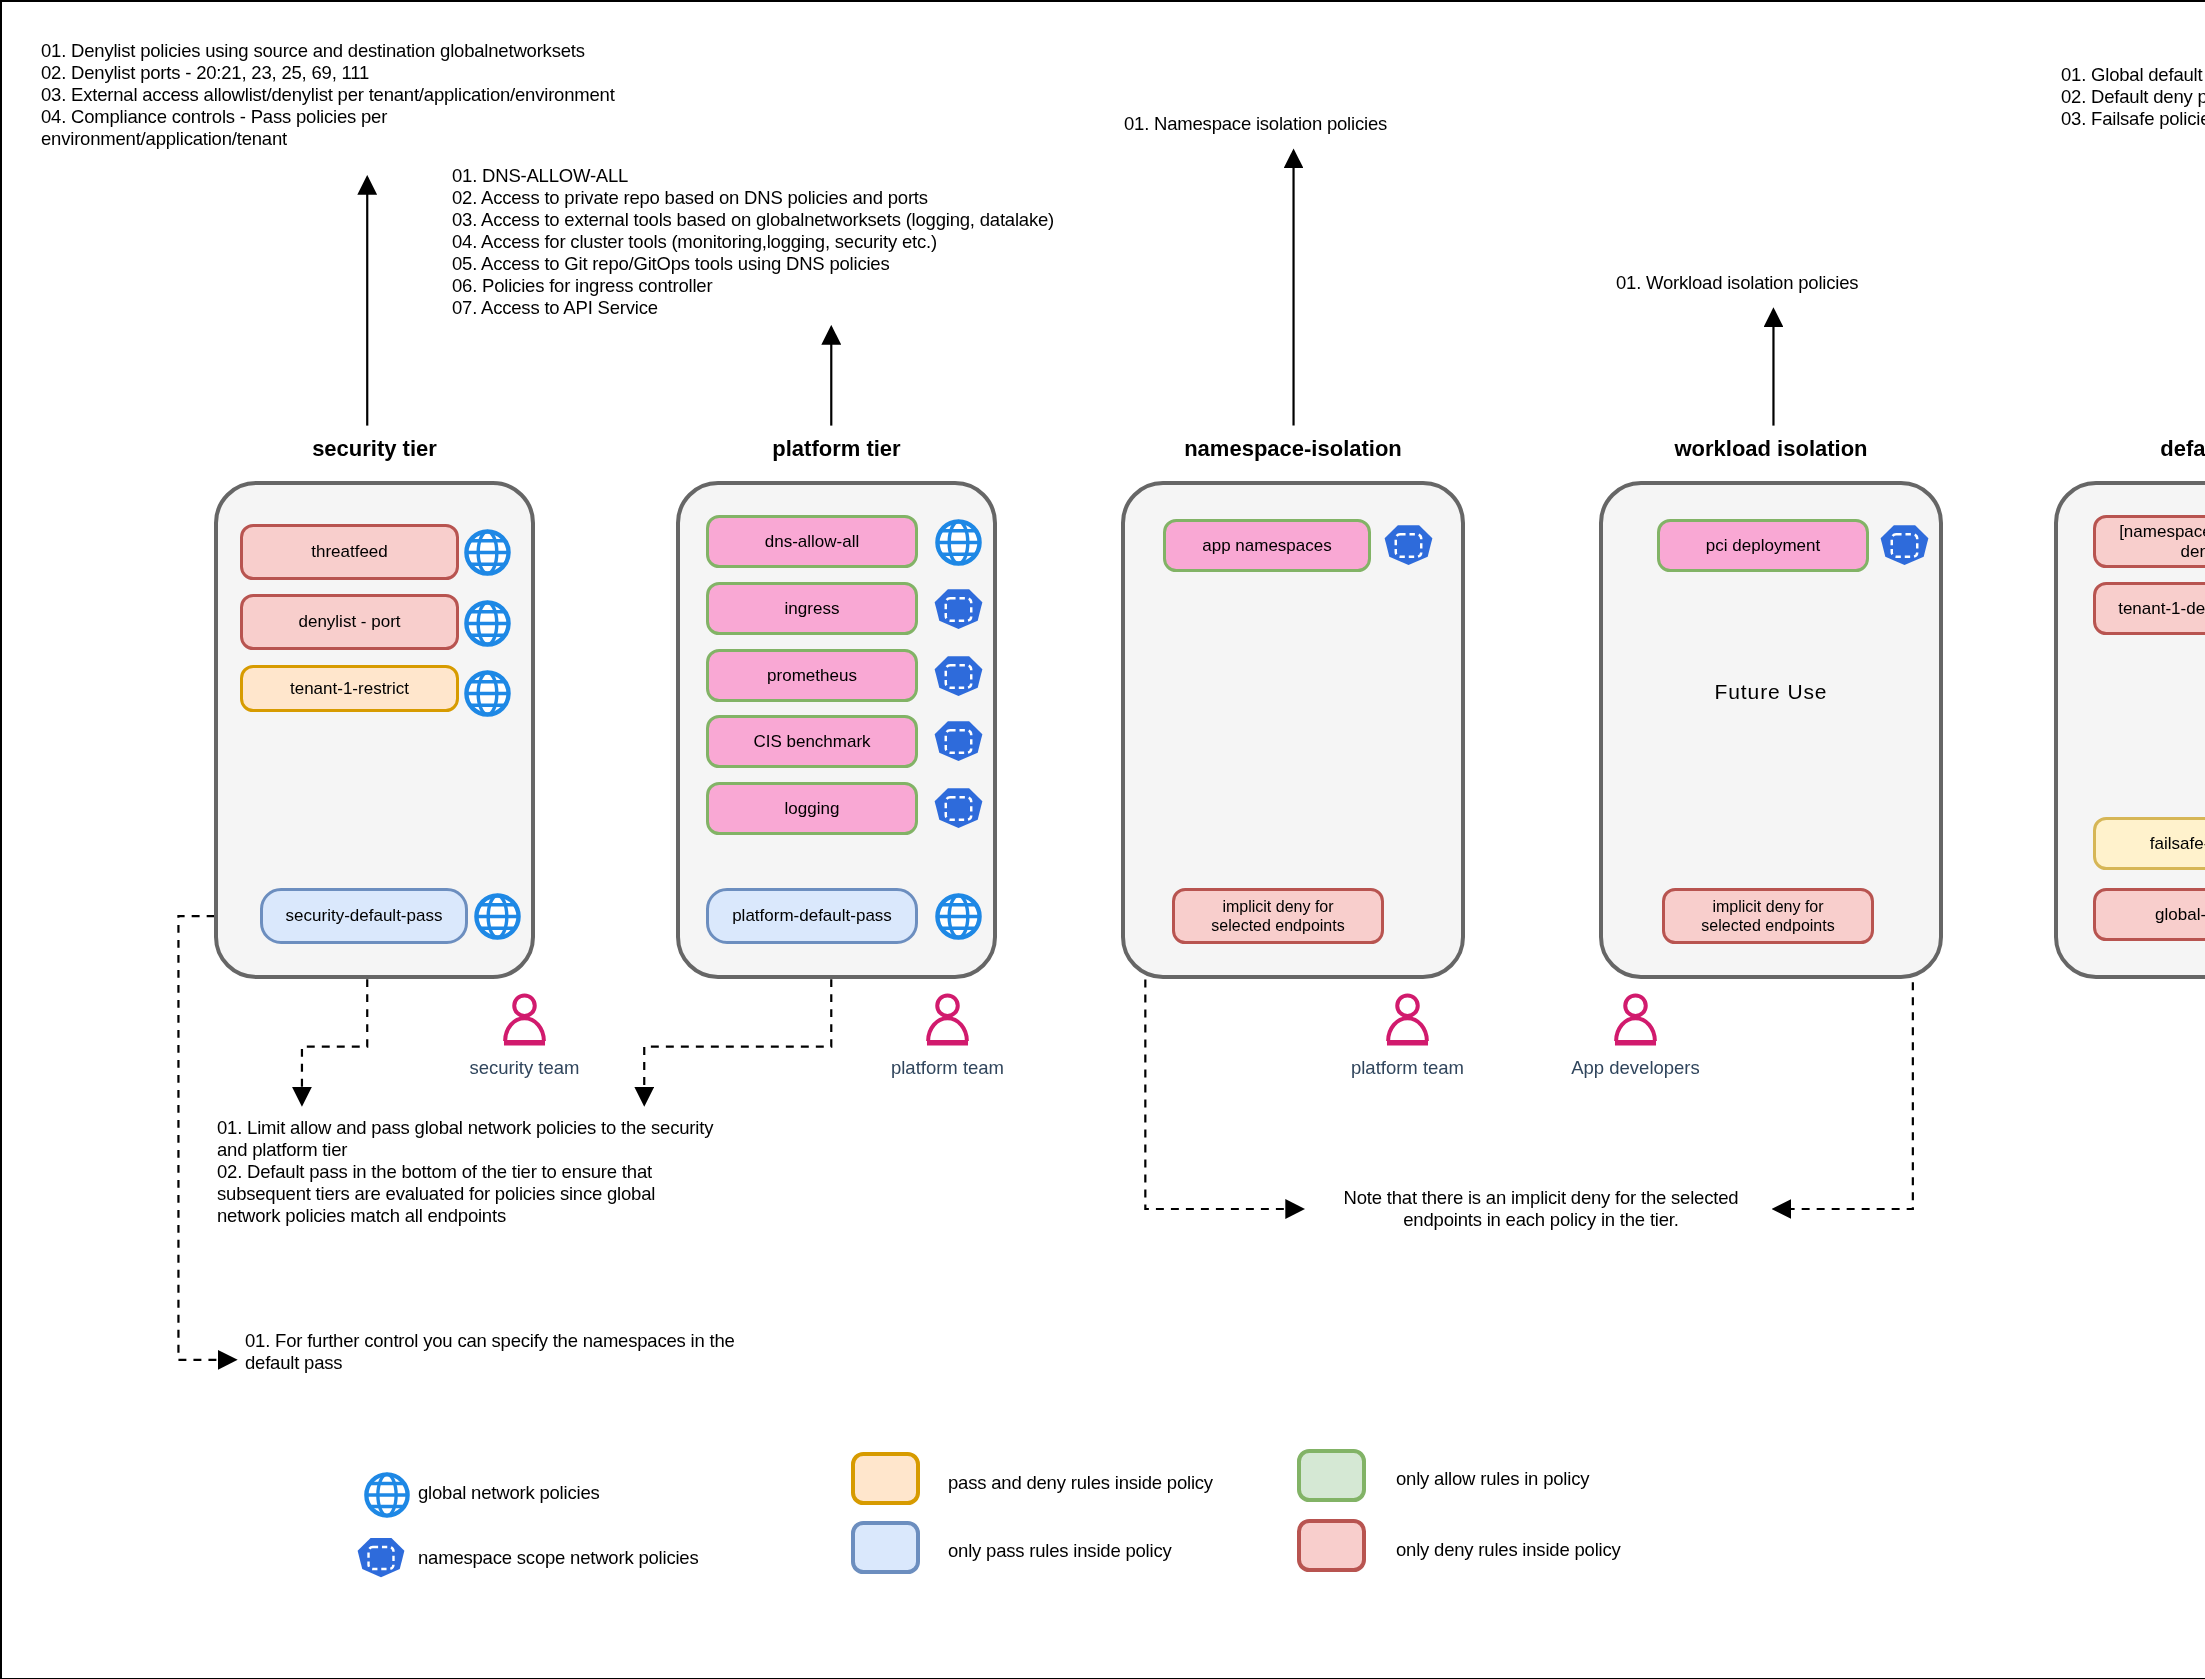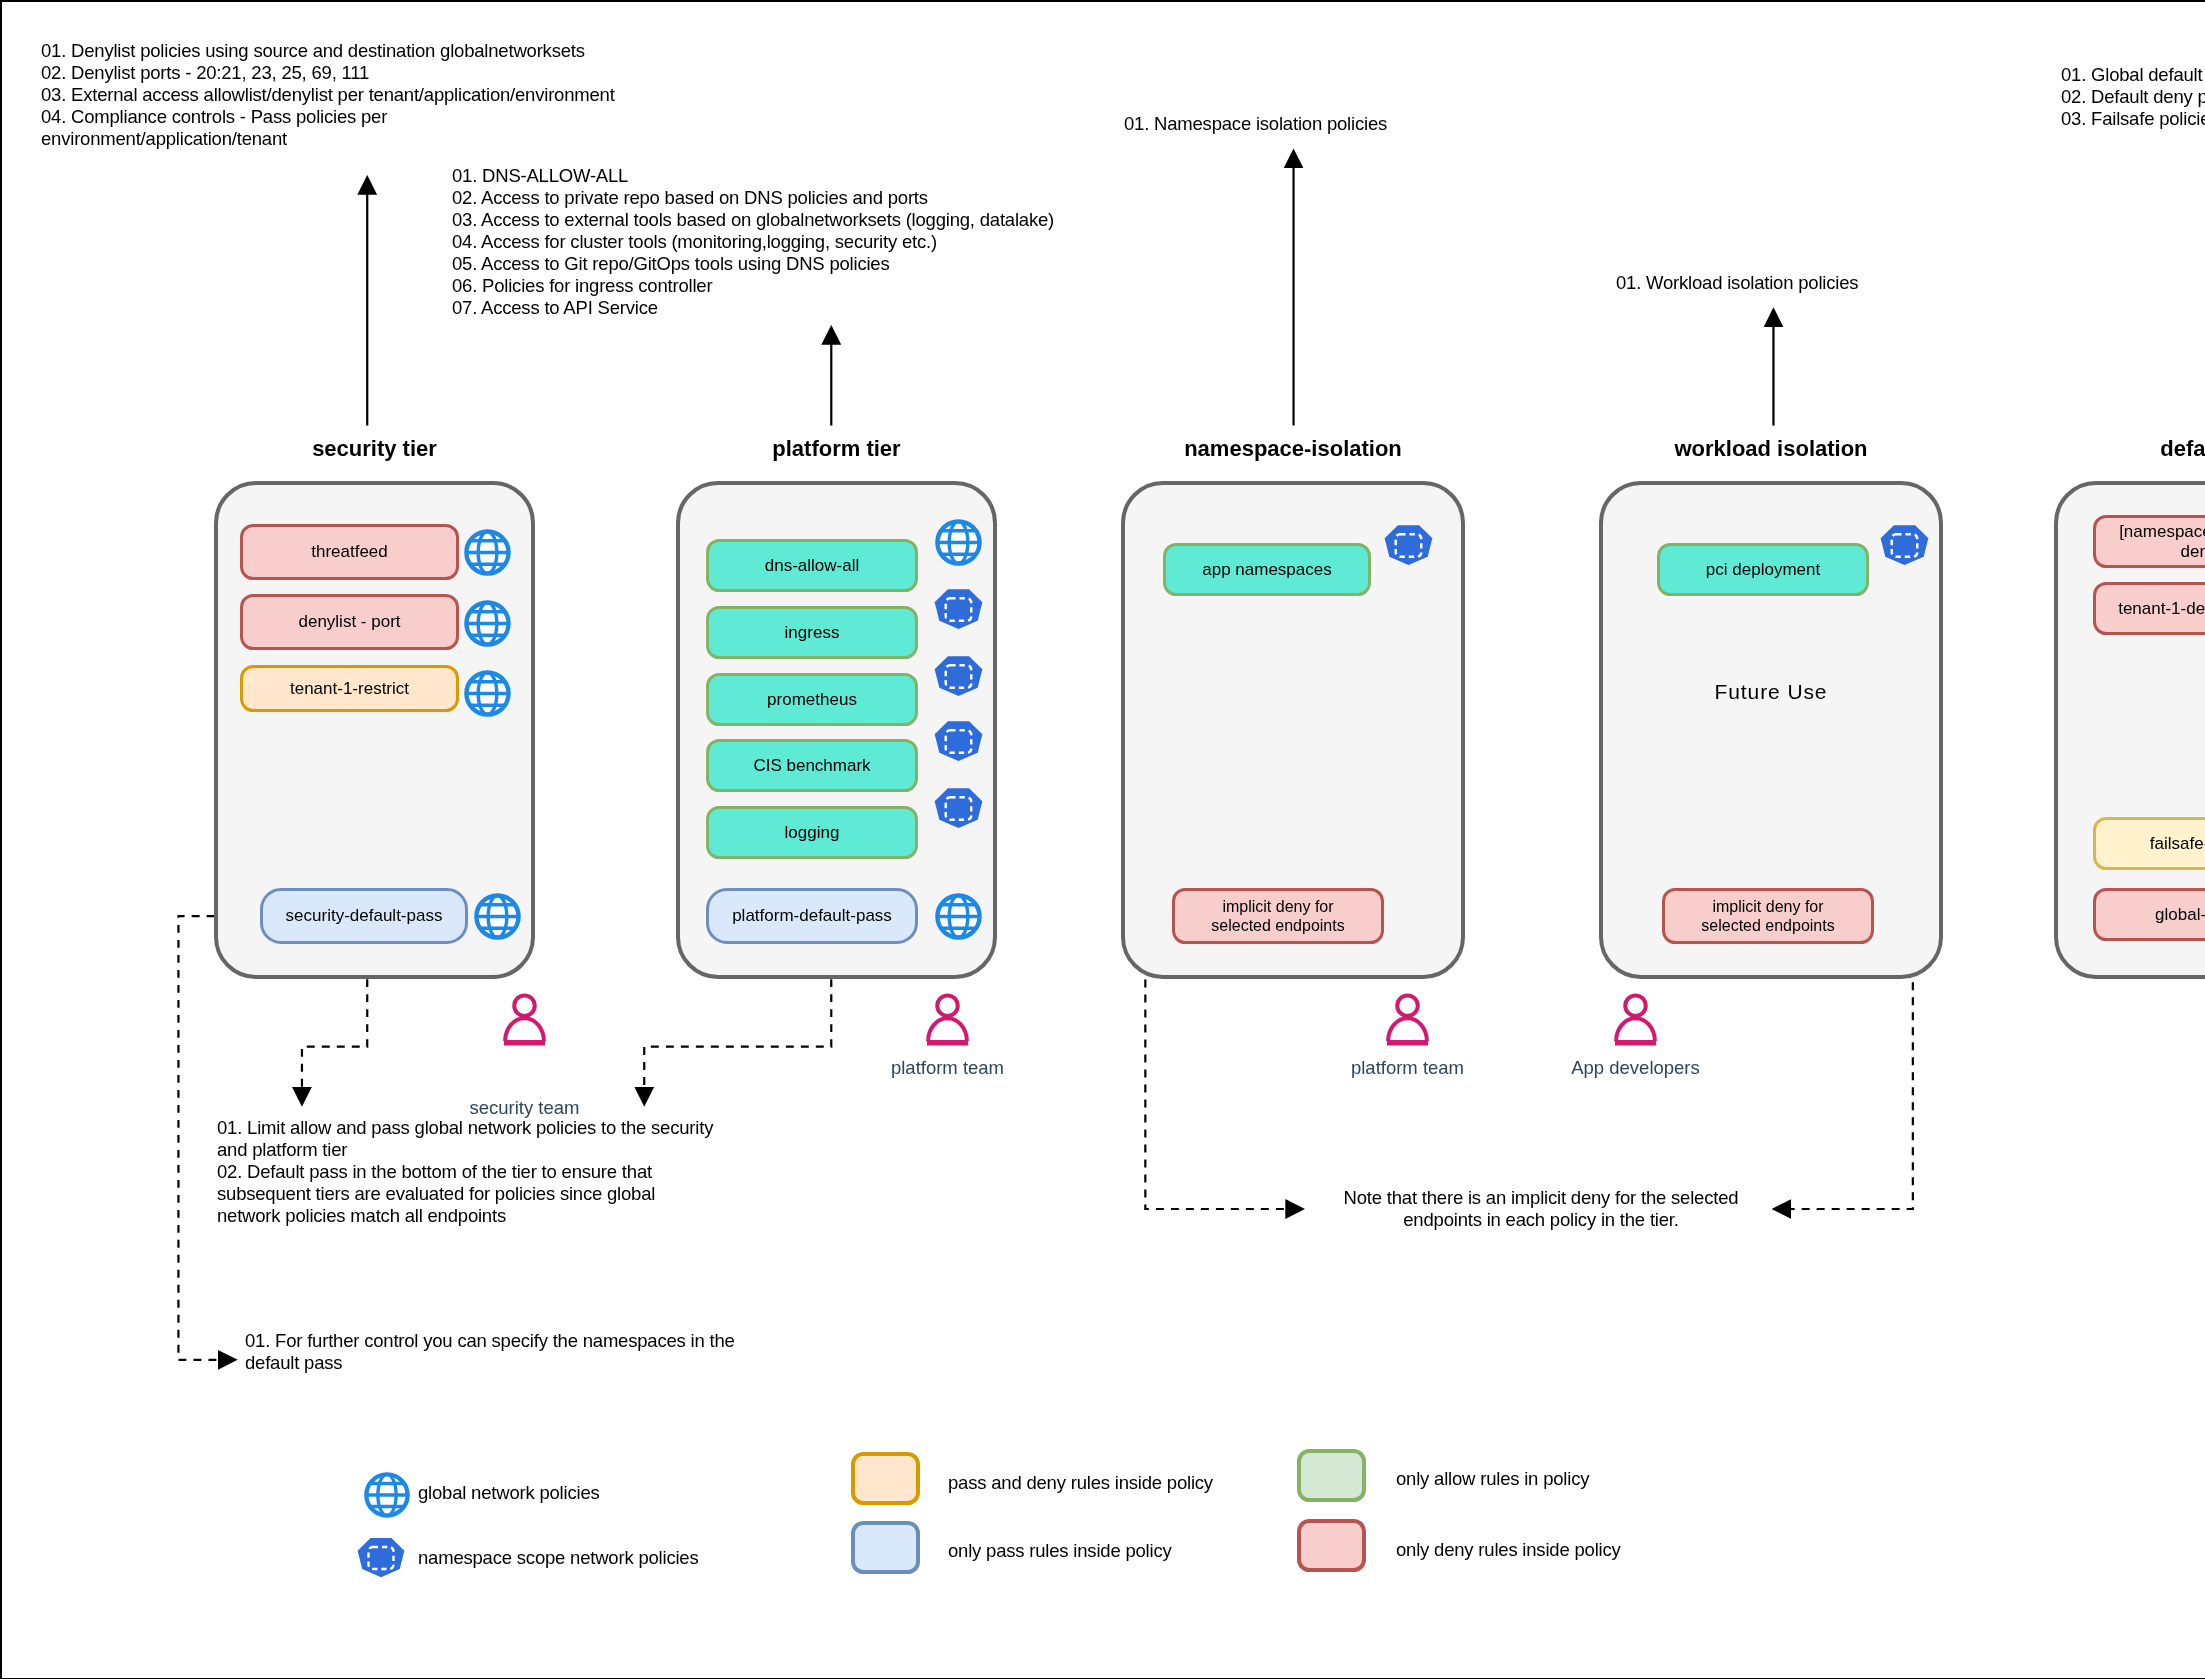--- a/index.html
+++ b/index.html
@@ -8,21 +8,21 @@
     border:2.2px solid #000;box-sizing:border-box;overflow:hidden;
     font-family:"Liberation Sans",sans-serif;color:#000;
   }
   .annot{position:absolute;font-size:18.5px;line-height:22px;letter-spacing:-0.2px;white-space:nowrap;}
   .annot div{white-space:nowrap;}
   .tier{position:absolute;top:479px;height:498px;background:#f5f5f5;border:4.4px solid #666666;border-radius:42px;box-sizing:border-box;}
   .tier-title{position:absolute;top:431px;height:31px;line-height:31px;font-weight:bold;font-size:22px;text-align:center;}
   .pol{position:absolute;display:flex;align-items:center;justify-content:center;text-align:center;
        border-radius:13.2px;box-sizing:border-box;font-size:17px;border:3.1px solid #000;padding:0 7px;}
   .pol.deny{background:#f8cecc;border-color:#b85450;}
-  .pol.allow{background:#5eead4;border-color:#82b366;margin-top:24px;}
+  .pol.allow{background:#f9a8d4;border-color:#82b366;}
   .pol.pass{background:#dae8fc;border-color:#6c8ebf;border-radius:21px;}
   .pol.passdeny{background:#ffe6cc;border-color:#d79b00;}
   .pol.failsafe{background:#fff2cc;border-color:#d6b656;}
   .pol.small{font-size:16px;line-height:19.4px;padding:0 17.6px;}
   .icon{position:absolute;}
   svg.connectors{position:absolute;left:0;top:0;}
   .team{position:absolute;}
   .team-label{position:absolute;width:229px;text-align:center;font-size:18.5px;color:#30455c;white-space:nowrap;}
   .center-label{position:absolute;font-size:21px;letter-spacing:0.9px;text-align:center;}
   .legend-label{position:absolute;font-size:18.5px;letter-spacing:-0.2px;white-space:nowrap;line-height:22px;}
@@ -195,21 +195,21 @@
   <div class="pol deny" style="left:2091px;top:513px;width:212px;height:53px">[namespace]-default-deny</div>
   <div class="pol deny" style="left:2091px;top:580px;width:212px;height:53px">tenant-1-default-deny</div>
   <div class="pol failsafe" style="left:2091px;top:815px;width:212px;height:53px">failsafe-allow</div>
   <div class="pol deny" style="left:2091px;top:886px;width:212px;height:53px">global-deny</div>
 
   <div class="team" style="left:494px;top:990px">
     <svg width="57" height="57" viewBox="0 0 130 130">
         <use href="#sym-person"></use>
       </svg>
   </div>
-  <div class="team-label" style="left:408px;top:1095px">security team</div>
+  <div class="team-label" style="left:408px;top:1055px">security team</div>
   <div class="team" style="left:917px;top:990px">
     <svg width="57" height="57" viewBox="0 0 130 130">
         <use href="#sym-person"></use>
       </svg>
   </div>
   <div class="team-label" style="left:831px;top:1055px">platform team</div>
   <div class="team" style="left:1377px;top:990px">
     <svg width="57" height="57" viewBox="0 0 130 130">
         <use href="#sym-person"></use>
       </svg>

